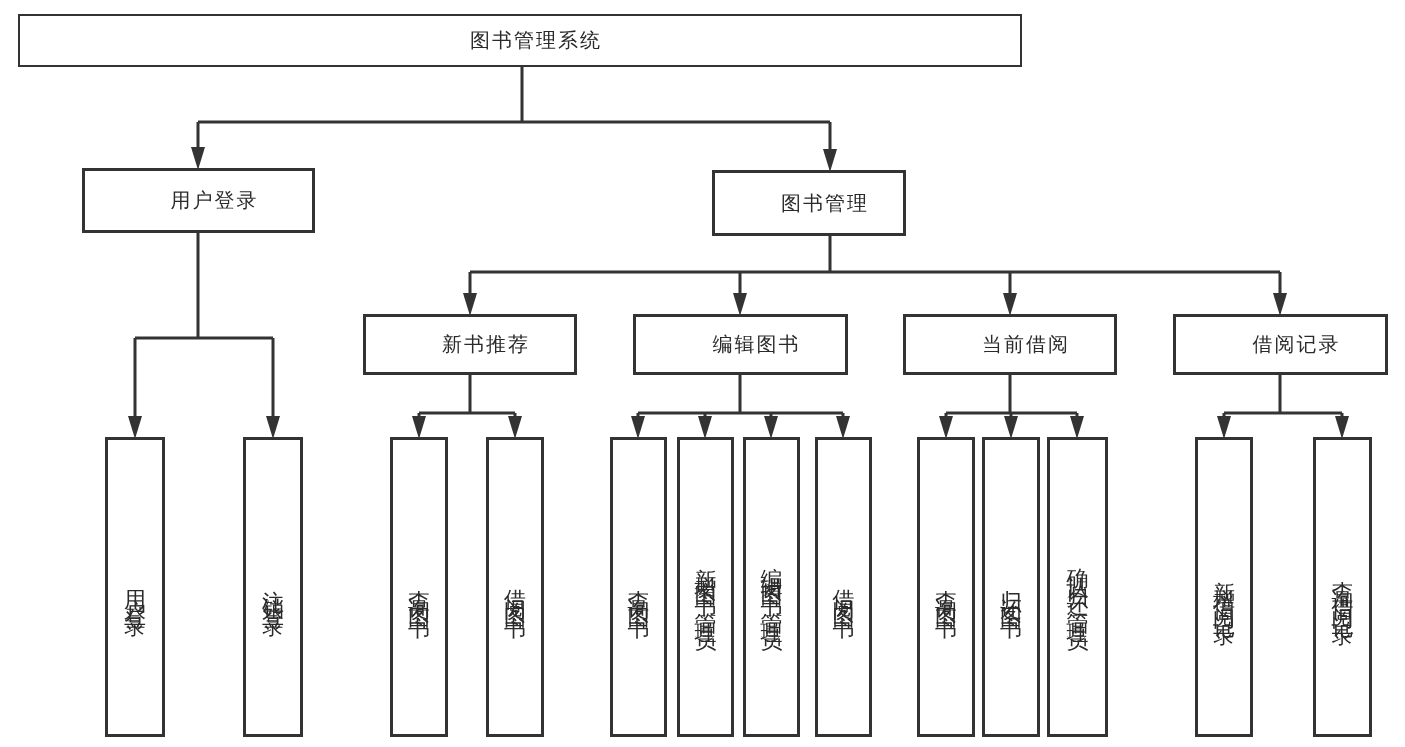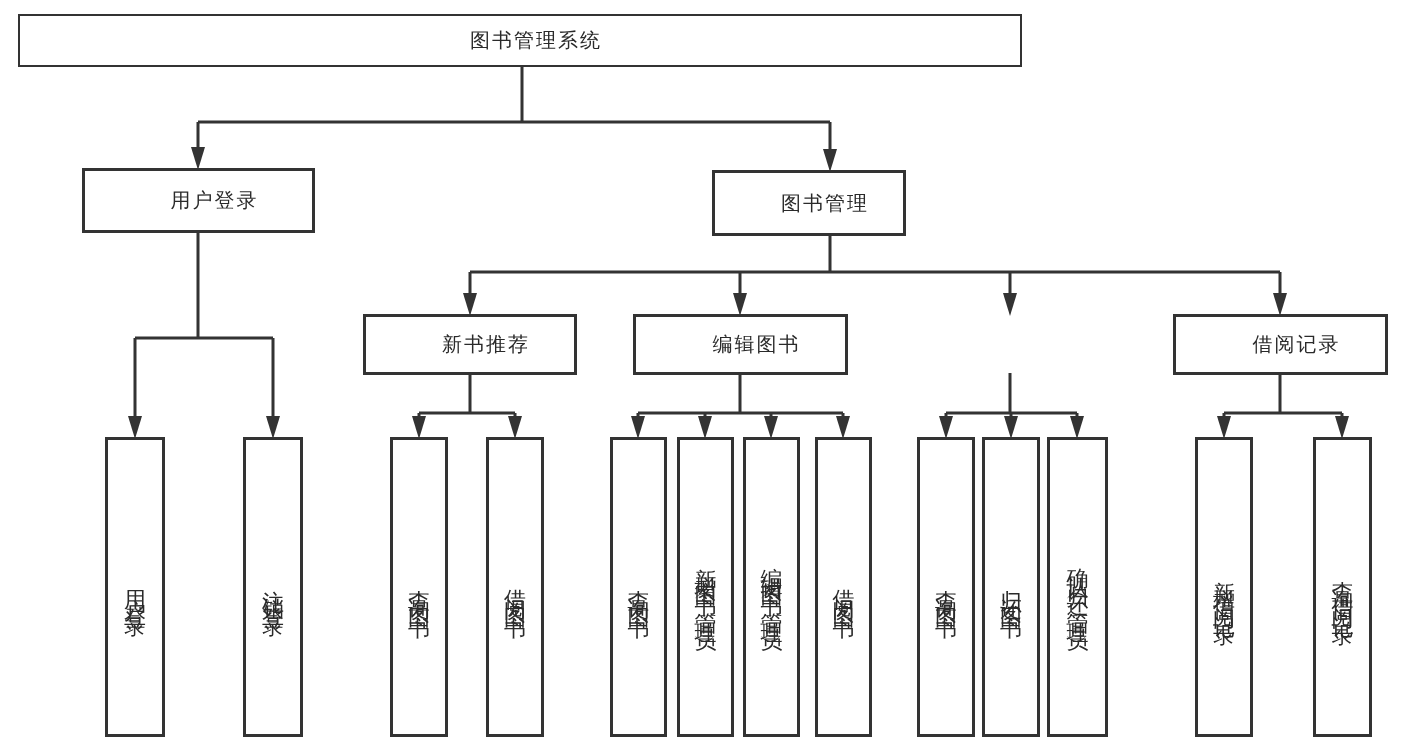--- a/index.html
+++ b/index.html
@@ -92,20 +92,21 @@
     </g>
   </svg>
 
   <div class="node hbox root-box" style="left:18px; top:14px; width:1004px; height:53px;">图书管理系统</div>
 
   <div class="node hbox" style="left:82px; top:168px; width:233px; height:65px;">用户登录</div>
   <div class="node hbox" style="left:712px; top:170px; width:194px; height:66px;">图书管理</div>
 
   <div class="node hbox" style="left:363px; top:314px; width:214px; height:61px;">新书推荐</div>
   <div class="node hbox" style="left:633px; top:314px; width:215px; height:61px;">编辑图书</div>
+  <div class="node hbox" style="left:903px; top:314px; width:214px; height:61px;">当前借阅</div>
   <div class="node hbox" style="left:1173px; top:314px; width:215px; height:61px;">借阅记录</div>
 
   <div class="node vbox" style="left:105px; top:437px; width:60px; height:300px;">用户登录</div>
   <div class="node vbox" style="left:243px; top:437px; width:60px; height:300px;">注销登录</div>
 
   <div class="node vbox" style="left:390px; top:437px; width:58px; height:300px;">查询图书</div>
   <div class="node vbox" style="left:486px; top:437px; width:58px; height:300px;">借阅图书</div>
 
   <div class="node vbox" style="left:610px; top:437px; width:57px; height:300px;">查询图书</div>
   <div class="node vbox" style="left:677px; top:437px; width:57px; height:300px;">新增图书（管理员）</div>

